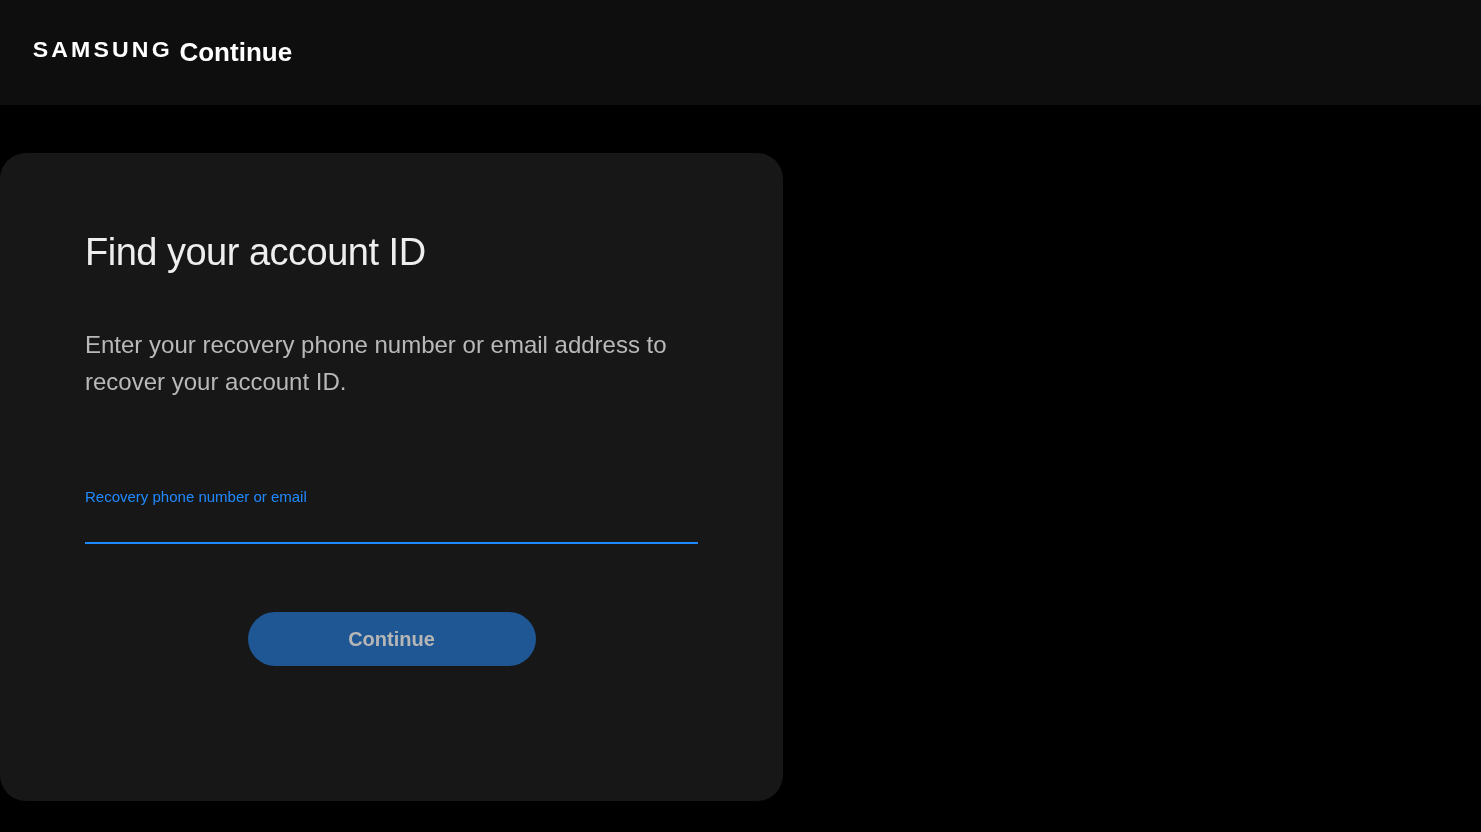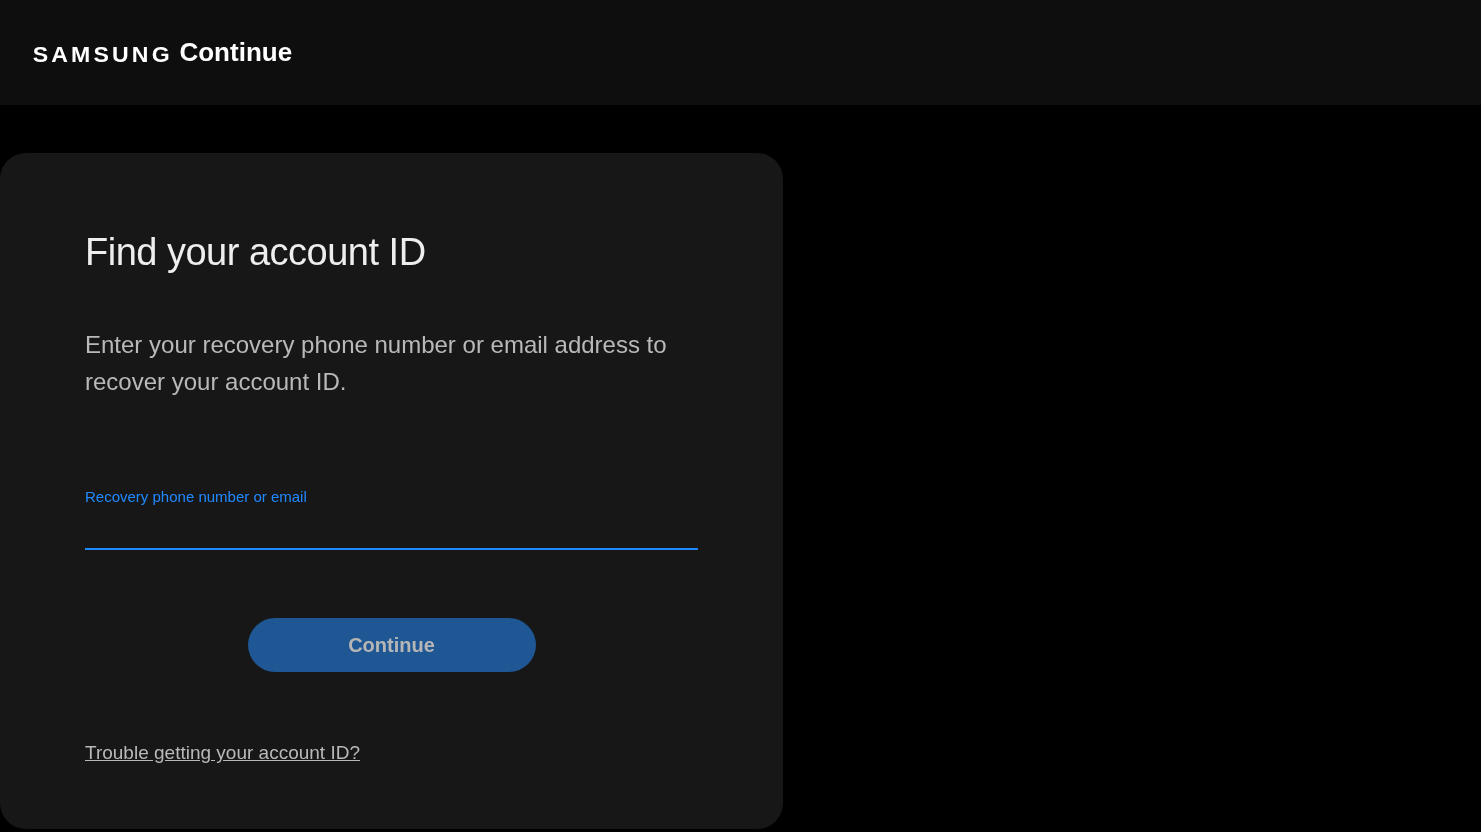--- a/index.html
+++ b/index.html
@@ -20,21 +20,21 @@
     .header {
       background-color: #0e0e0e;
       height: 105px;
       display: flex;
       align-items: center;
       padding-left: 36px;
     }
     
     .header-logo {
       display: flex;
-      align-items: flex-end;
+      align-items: flex-start;
       gap: 10px;
     }
     
     .samsung-wordmark {
       font-size: 22px;
       font-weight: 800;
       letter-spacing: 3px;
       color: #ffffff;
       font-family: Arial, sans-serif;
       transform: scaleX(1.05);
@@ -76,21 +76,21 @@
     }
     
     .input-group {
       margin-bottom: 68px;
     }
     
     .input-label {
       font-size: 15px;
       color: #2189ff;
       display: block;
-      margin-bottom: 6px;
+      margin-bottom: 0;
       font-weight: 400;
     }
     
     .text-input {
       width: 100%;
       background: transparent;
       border: none;
       border-bottom: 2px solid #2189ff;
       color: #ffffff;
       font-size: 18px;
@@ -143,15 +143,14 @@
     
     <div class="input-group">
       <label class="input-label">Recovery phone number or email</label>
       <input type="text" class="text-input" autofocus="" value="" style="">
     </div>
     
     <div class="button-row">
       <button class="primary-button">Continue</button>
     </div>
     
-    <a class="trouble-link">Trouble getting your account ID?</a>
   </div>
 </div>
 
 </body></html>

